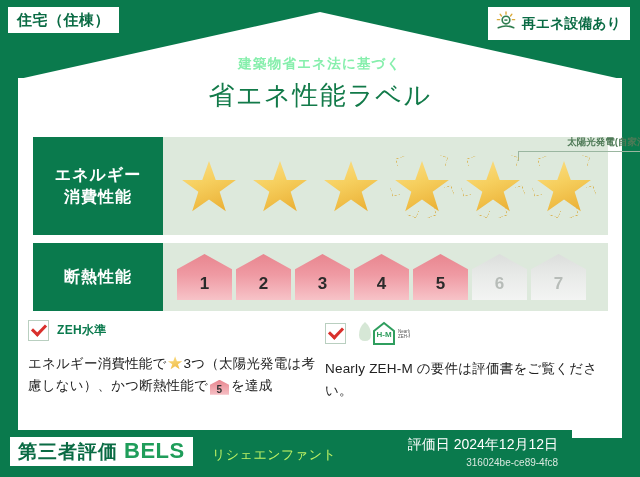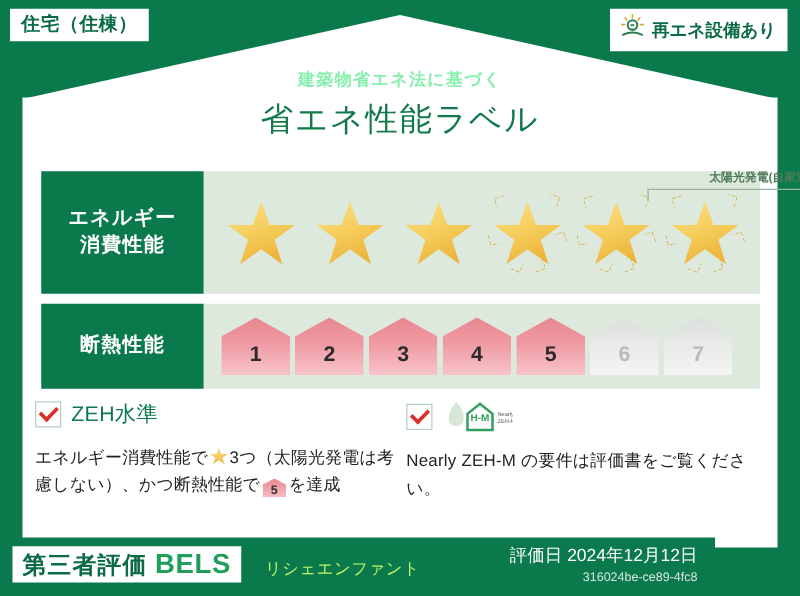--- a/index.html
+++ b/index.html
@@ -129,21 +129,21 @@
   .info-head{display:flex;align-items:center;gap:8px;margin-bottom:7px;}
   .chk{
     width:19px;height:19px;border:1.6px solid #b9cfc0;background:#fff;
     position:relative;flex:0 0 auto;
   }
   .chk::after{
     content:"";position:absolute;left:3px;top:3px;width:11px;height:6px;
     border-left:3px solid #d9302c;border-bottom:3px solid #d9302c;
     transform:rotate(-46deg);
   }
-  .info-title{font-size:17px;font-weight:normal;color:#0a7a4d;letter-spacing:.3px;white-space:nowrap;}
+  .info-title{font-size:12px;font-weight:bold;color:#0a7a4d;letter-spacing:.3px;white-space:nowrap;}
   .info-body{font-size:13.5px;color:#222;line-height:1.62;letter-spacing:.2px;margin-top:12px;}
   .inline-star{
     display:inline-block;width:15px;height:14px;vertical-align:-2px;margin:0 1px;
     background:linear-gradient(160deg,#fbe08a,#eeb63a);
     clip-path:polygon(50% 2%,62% 37%,98% 37%,69% 59%,80% 95%,50% 73%,20% 95%,31% 59%,2% 37%,38% 37%);
   }
   .inline-house{
     display:inline-block;width:19px;height:15px;vertical-align:-3px;margin:0 2px;
     background:linear-gradient(180deg,#e8868f,#f6bfc4);
     clip-path:polygon(50% 0%,100% 33%,100% 100%,0% 100%,0% 33%);

